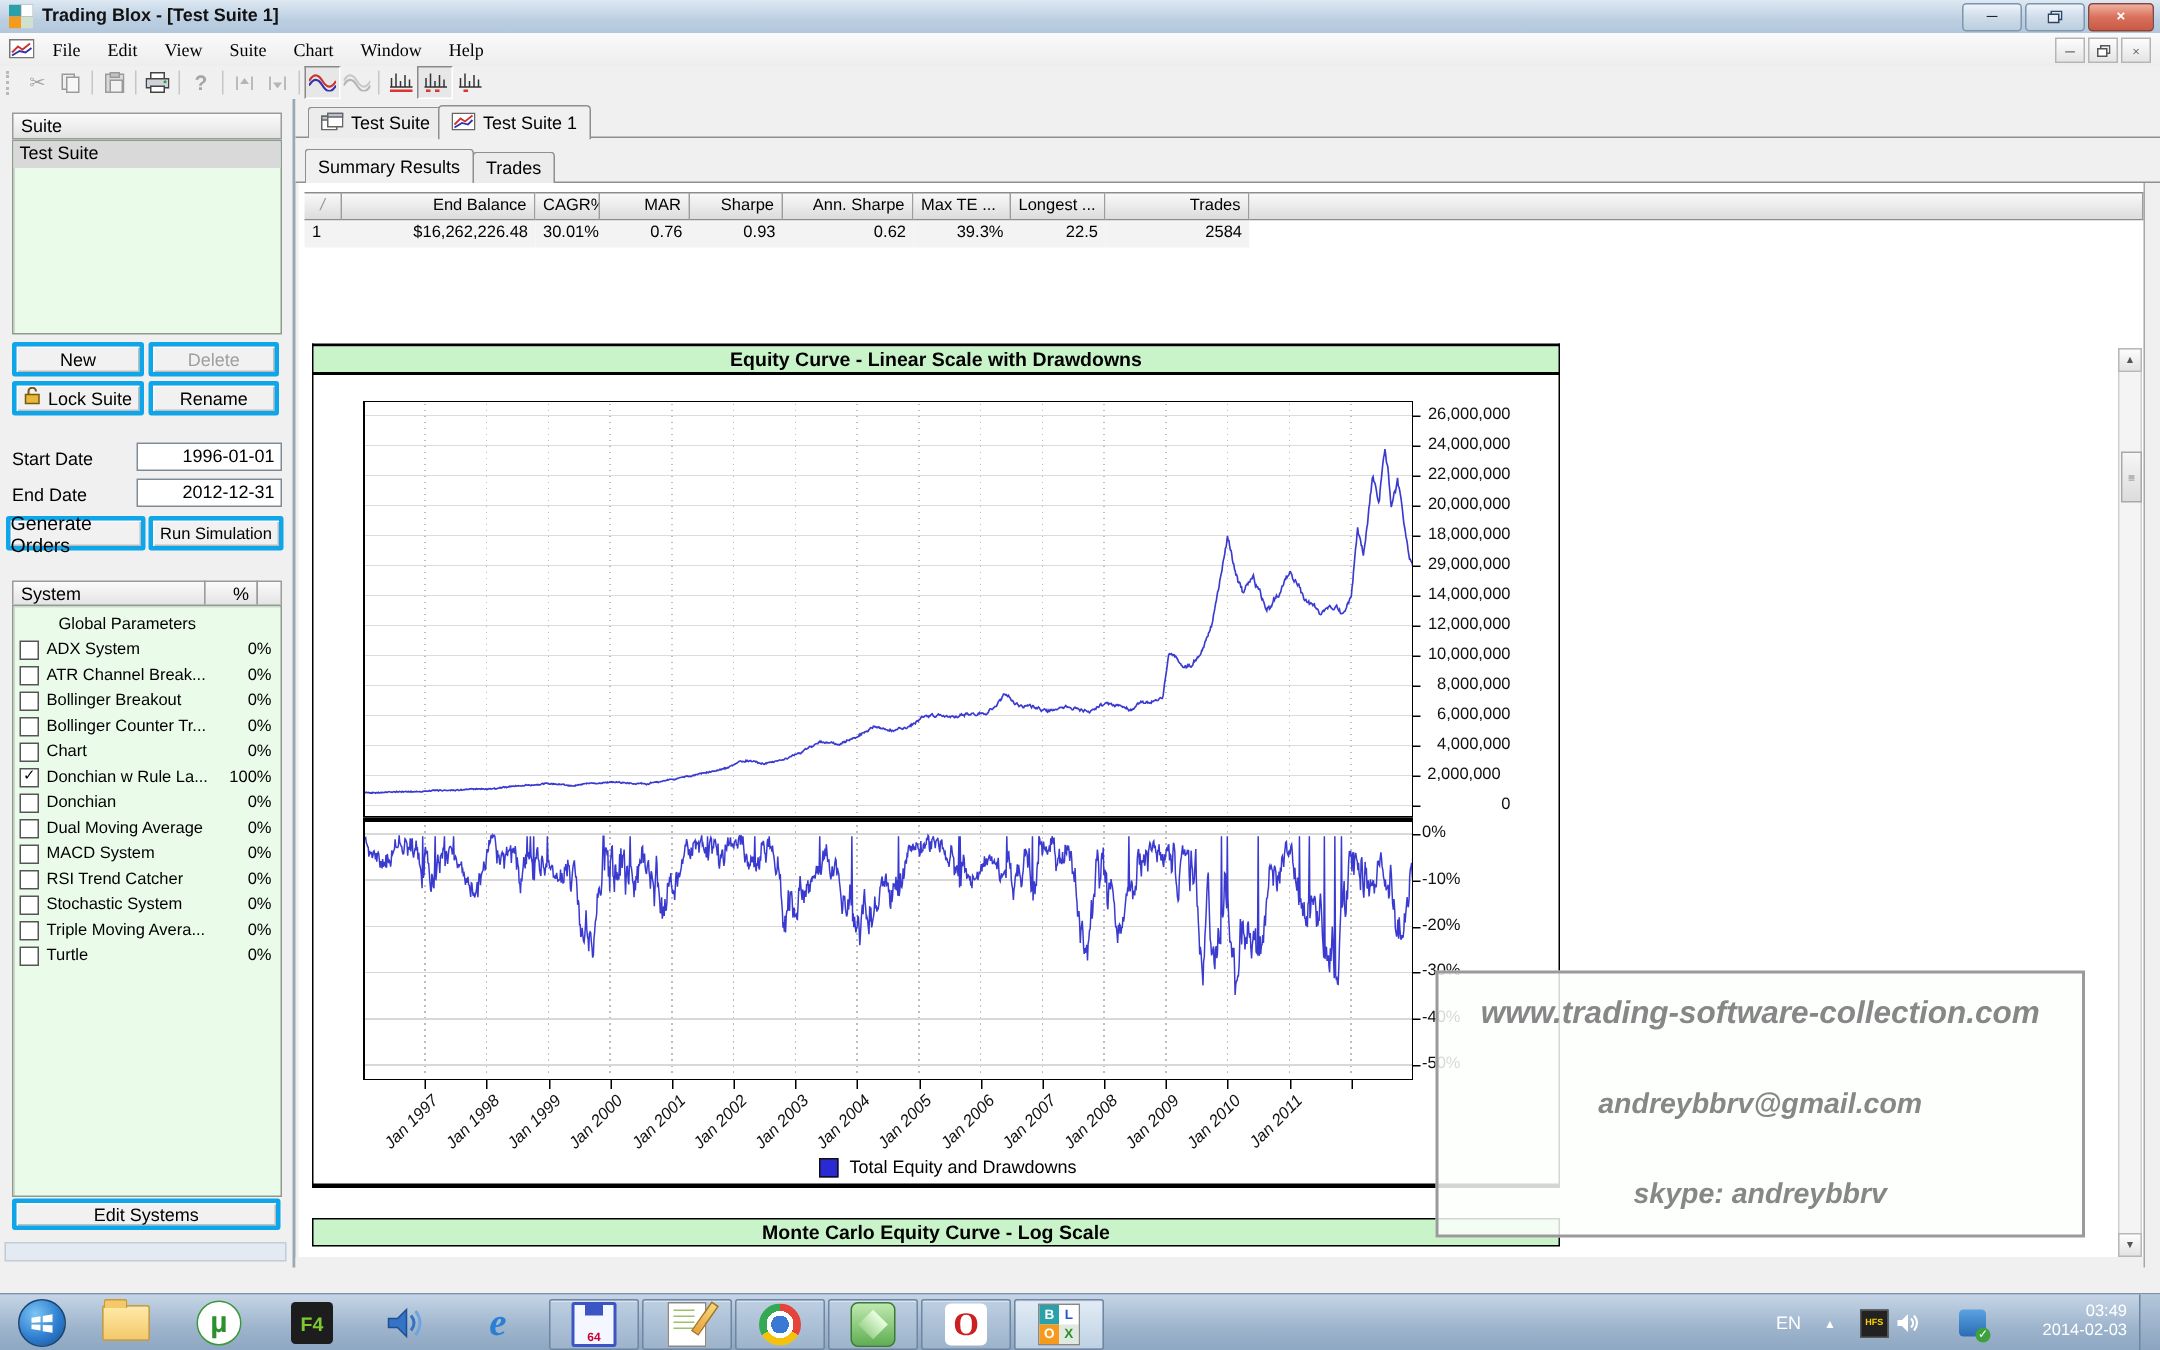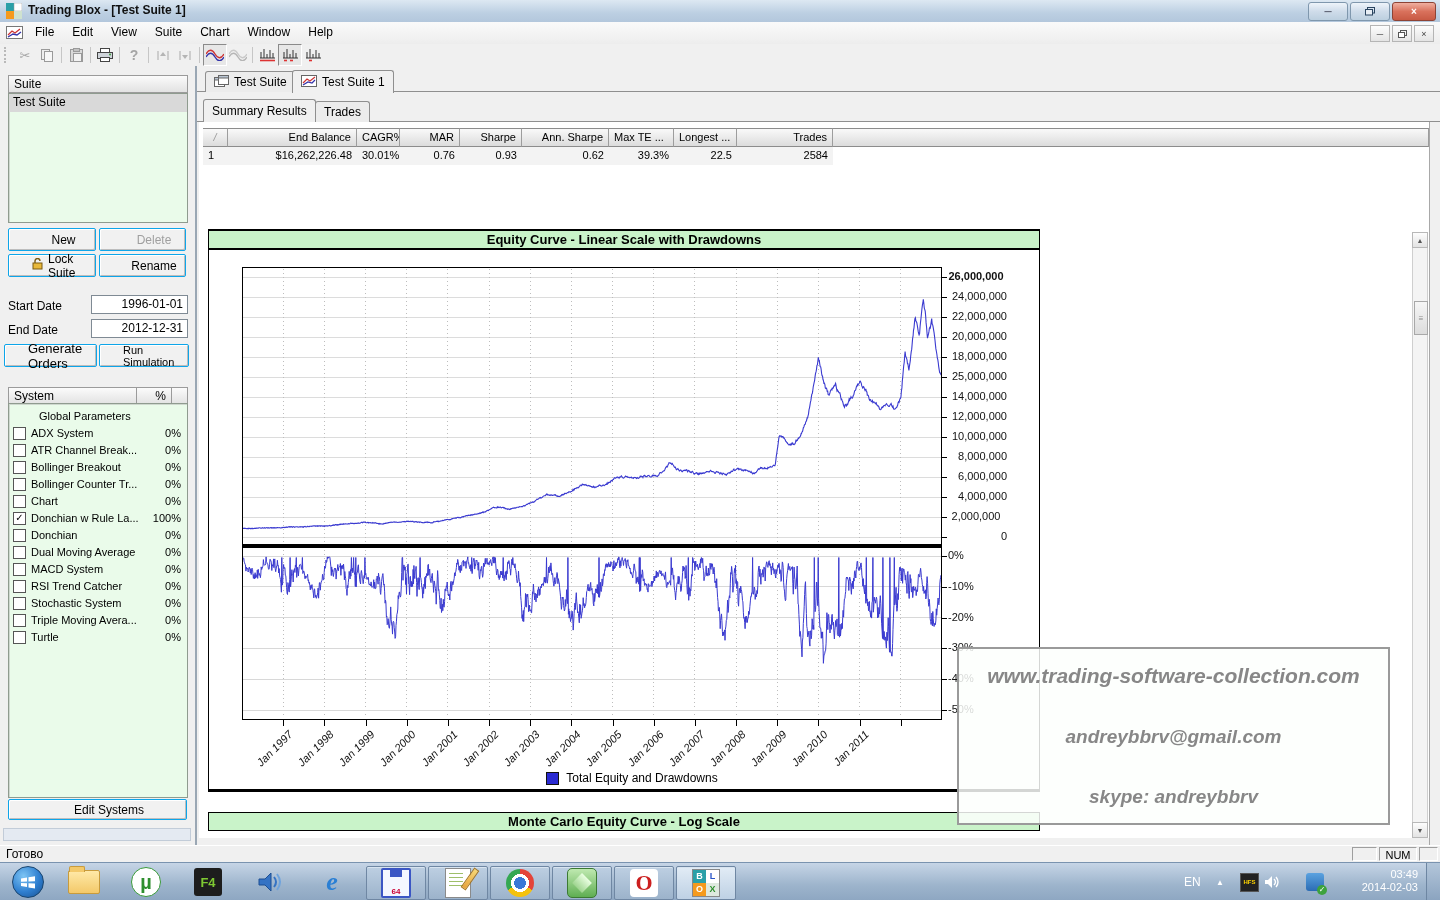--- a/index.html
+++ b/index.html
@@ -8,39 +8,39 @@
   .abs{position:absolute;}
   
   .titlebar{left:0;top:0;width:1440px;height:22px;background:linear-gradient(#dde8f2,#bccfe2 60%,#b3c7dc);border-bottom:1px solid #8ba4bd;}
   .title-text{position:absolute;left:28px;top:3px;font-weight:bold;font-size:12px;color:#111;}
   .app-icon{position:absolute;left:6px;top:3px;}
   .win-btns{position:absolute;right:4px;top:2px;display:flex;gap:2px;}
   .wbtn{width:38px;height:17px;border:1px solid #7f97ad;border-radius:3px;background:linear-gradient(#eef4fa,#cfdcea 50%,#bccfdf);
     display:flex;align-items:center;justify-content:center;font-size:10px;color:#223;cursor:default;}
   .wbtn.close{width:42px;background:linear-gradient(#f0b0a0,#d9715c 50%,#c85a44);border-color:#8d4335;color:#fff;font-weight:bold;}
   
-  .menubar{left:0;top:22px;width:1440px;height:22px;background:linear-gradient(#fafafa,#ededed);border-bottom:1px solid #d7d7d7;display:flex;align-items:flex-start;}
+  .menubar{left:0;top:22px;width:1440px;height:22px;background:linear-gradient(#fafafa,#ededed);border-bottom:1px solid #d7d7d7;display:flex;align-items:flex-end;font-family:Liberation Serif, serif;}
   .menu-items{display:flex;margin-left:26px;}
   .menu-item{padding:3px 9px;font-size:12px;}
   .mdi-btns{position:absolute;right:6px;top:3px;display:flex;gap:2px;}
   .mbtn{width:18px;height:15px;border:1px solid #b5b5b5;background:linear-gradient(#fdfdfd,#e4e4e4);display:flex;align-items:center;justify-content:center;font-size:9px;color:#444;}
   
   .toolbar{left:0;top:44px;width:1440px;height:22px;background:#f0f0f0;border-bottom:1px solid #d2d2d2;display:flex;align-items:center;}
   .grip{width:4px;height:16px;margin:0 4px;border-left:2px dotted #b9b9b9;}
   .tbtn{width:22px;height:20px;display:flex;align-items:center;justify-content:center;}
   .tbtn.sunken{border:1px solid;border-color:#8a8a8a #fff #fff #8a8a8a;background:#e7e7e7;}
   .tsep{width:1px;height:16px;background:#c6c6c6;margin:0 3px;}
   .gray{color:#a5a5a5;}
   
   .sidebar{left:0;top:66px;width:197px;height:779px;background:#f0f0f0;border-right:2px solid #9aa7b4;box-sizing:border-box;}
   .panel-hdr{position:absolute;height:18px;background:linear-gradient(#fbfbfb,#e2e2e2);border:1px solid #9b9b9b;box-sizing:border-box;font-size:12px;padding:1px 5px;}
   .green-list{position:absolute;background:#eafbea;border:1px solid #8f9b8f;box-sizing:border-box;box-shadow:inset 1px 1px 0 #cfd8cf;}
   .suite-row{height:16px;background:#d9d9d9;padding:1px 4px;font-size:12px;}
-  .btn{position:absolute;background:#f1f1f1;border:1px solid #0ea5e9;border-radius:2px;box-shadow:inset 1px 1px 0 #ffffff, inset -1px -1px 0 #bdbdbd;
-    display:flex;align-items:center;justify-content:center;font-size:12px;box-sizing:border-box;padding-left:23px;}
+  .btn{position:absolute;background:#f1f1f1;border:3px solid #0ea5e9;border-radius:2px;box-shadow:inset 1px 1px 0 #ffffff, inset -1px -1px 0 #bdbdbd;
+    display:flex;align-items:center;justify-content:center;font-size:12px;box-sizing:border-box;}
   .btn.disabled{color:#9f9f9f;}
   .field-label{position:absolute;font-size:12px;}
   .field{position:absolute;background:#fff;border:1px solid #7f8a94;box-sizing:border-box;font-size:12px;text-align:right;padding:1px 4px;}
   .sys-row{position:relative;height:17px;font-size:11px;}
   .sys-check{position:absolute;left:4px;top:2px;width:11px;height:11px;border:1px solid #555;background:#fff;font-size:10px;line-height:10px;text-align:center;}
   .sys-label{position:absolute;left:22px;top:2px;white-space:nowrap;}
   .sys-pct{position:absolute;right:6px;top:2px;}
   
   .tab{position:absolute;display:flex;align-items:center;gap:5px;border:1px solid #8f8f8f;border-bottom:none;border-radius:3px 3px 0 0;
     background:#ececec;padding:0 8px;font-size:12px;height:21px;box-sizing:border-box;}
@@ -476,31 +476,31 @@
       <line x1="0" y1="100.4" x2="700" y2="100.4" stroke="#d8d8d8" stroke-width="1" shape-rendering="crispEdges"></line>
       <line x1="0" y1="131.2" x2="700" y2="131.2" stroke="#d8d8d8" stroke-width="1" shape-rendering="crispEdges"></line>
       <line x1="0" y1="162" x2="700" y2="162" stroke="#d8d8d8" stroke-width="1" shape-rendering="crispEdges"></line>
       <polyline points="0.0,15.4 0.4,10.6 0.9,9.6 1.3,11.2 1.8,10.6 2.2,13.9 2.6,14.7 3.1,16.5 3.5,16.8 3.9,23.1 4.4,19.2 4.8,21.0 5.3,20.3 5.7,20.3 6.1,24.0 6.6,22.6 7.0,19.6 7.4,19.2 7.9,21.5 8.3,25.0 8.8,20.7 9.2,26.5 9.6,21.3 10.1,20.2 10.5,21.3 10.9,25.2 11.4,30.4 11.8,26.5 12.2,26.6 12.7,31.0 13.1,24.7 13.6,30.0 14.0,26.6 14.4,28.4 14.9,29.3 15.3,22.0 15.7,30.4 16.2,21.3 16.6,24.1 17.1,27.4 17.5,25.6 17.9,26.4 18.4,29.7 18.8,26.5 19.2,18.9 19.7,21.5 20.1,20.5 20.6,18.8 21.0,18.0 21.4,11.6 21.9,16.5 22.3,16.9 22.8,17.0 23.2,17.0 23.6,15.8 24.1,8.9 24.5,13.7 24.9,14.5 25.4,16.1 25.8,16.2 26.3,20.2 26.7,21.3 27.1,21.1 27.6,16.2 28.0,11.2 28.4,11.6 28.9,13.0 29.3,14.2 29.8,22.5 30.2,16.6 30.6,17.9 31.1,18.1 31.5,10.9 31.9,19.7 32.4,12.4 32.8,10.9 33.2,20.7 33.7,23.7 34.1,21.0 34.6,18.1 35.0,18.3 35.4,12.3 35.9,18.0 36.3,17.6 36.7,25.0 37.2,20.6 37.6,27.9 38.1,29.7 38.5,31.6 38.9,35.8 39.4,44.2 39.8,9.5 40.2,37.2 40.7,34.8 41.1,21.7 41.6,16.5 42.0,20.6 42.4,19.7 42.9,19.6 43.3,27.4 43.8,27.6 44.2,33.7 44.6,39.7 45.1,45.4 45.5,46.5 45.9,34.6 46.4,36.9 46.8,43.1 47.3,44.1 47.7,31.3 48.1,9.5 48.6,38.9 49.0,34.0 49.4,28.2 49.9,21.7 50.3,27.0 50.8,27.2 51.2,34.0 51.6,22.9 52.1,21.8 52.5,20.6 52.9,24.5 53.4,17.1 53.8,19.0 54.3,9.5 54.7,29.4 55.1,25.0 55.6,19.3 56.0,22.3 56.4,27.9 56.9,22.2 57.3,18.2 57.7,16.7 58.2,16.3 58.6,16.6 59.1,17.9 59.5,21.3 59.9,21.1 60.4,9.5 60.8,25.5 61.2,24.6 61.7,22.9 62.1,24.0 62.6,27.2 63.0,30.7 63.4,27.9 63.9,30.2 64.3,28.5 64.7,28.5 65.2,28.4 65.6,26.3 66.1,32.6 66.5,31.8 66.9,35.2 67.4,34.3 67.8,37.5 68.3,41.9 68.7,37.5 69.1,40.5 69.6,38.0 70.0,36.6 70.4,41.7 70.9,42.3 71.3,45.2 71.8,49.9 72.2,40.7 72.6,41.0 73.1,47.0 73.5,49.2 73.9,47.1 74.4,50.3 74.8,49.1 75.3,47.2 75.7,44.6 76.1,40.1 76.6,50.2 77.0,40.6 77.4,34.7 77.9,34.7 78.3,42.2 78.7,36.7 79.2,34.1 79.6,33.0 80.1,32.1 80.5,26.3 80.9,28.5 81.4,31.9 81.8,31.5 82.2,24.4 82.7,18.0 83.1,20.4 83.6,18.8 84.0,12.1 84.4,14.5 84.9,13.3 85.3,8.9 85.7,10.8 86.2,8.9 86.6,10.0 87.1,8.9 87.5,8.9 87.9,9.5 88.4,14.0 88.8,18.2 89.3,27.6 89.7,18.9 90.1,23.8 90.6,21.7 91.0,27.1 91.4,28.5 91.9,24.4 92.3,21.3 92.8,20.1 93.2,21.7 93.6,20.4 94.1,31.1 94.5,25.8 94.9,21.7 95.4,21.5 95.8,16.5 96.3,22.8 96.7,19.8 97.1,19.3 97.6,18.5 98.0,18.8 98.4,15.5 98.9,27.3 99.3,17.9 99.7,20.6 100.2,17.2 100.6,19.0 101.1,21.1 101.5,16.0 101.9,20.3 102.4,31.8 102.8,23.5 103.2,27.9 103.7,30.5 104.1,40.5 104.6,41.4 105.0,47.4 105.4,37.5 105.9,39.7 106.3,34.3 106.7,30.8 107.2,23.4 107.6,27.4 108.1,31.0 108.5,21.6 108.9,28.2 109.4,9.5 109.8,23.1 110.3,20.0 110.7,24.8 111.1,23.6 111.6,9.5 112.0,22.0 112.4,25.0 112.9,27.4 113.3,38.5 113.8,9.5 114.2,38.9 114.6,27.4 115.1,24.0 115.5,24.1 115.9,18.6 116.4,16.8 116.8,24.9 117.3,25.8 117.7,31.8 118.1,34.0 118.6,36.0 119.0,24.8 119.4,22.5 119.9,25.6 120.3,30.2 120.7,30.9 121.2,35.7 121.6,31.4 122.1,27.5 122.5,30.2 122.9,9.5 123.4,26.9 123.8,25.4 124.2,28.9 124.7,30.8 125.1,31.5 125.6,29.6 126.0,29.0 126.4,29.4 126.9,36.4 127.3,36.0 127.7,37.1 128.2,36.3 128.6,37.8 129.1,33.9 129.5,37.0 129.9,39.4 130.4,39.1 130.8,38.5 131.3,38.4 131.7,31.7 132.1,40.5 132.6,34.1 133.0,39.1 133.4,40.7 133.9,40.3 134.3,30.9 134.8,31.4 135.2,28.0 135.6,31.9 136.1,36.2 136.5,25.2 136.9,28.7 137.4,29.1 137.8,33.7 138.3,44.4 138.7,46.4 139.1,40.5 139.6,33.7 140.0,30.0 140.4,27.6 140.9,25.6 141.3,31.1 141.8,37.2 142.2,36.2 142.6,43.2 143.1,55.2 143.5,52.1 143.9,54.3 144.4,69.0 144.8,68.1 145.2,76.7 145.7,75.3 146.1,70.6 146.6,76.0 147.0,79.4 147.4,80.3 147.9,75.1 148.3,68.9 148.7,58.9 149.2,71.6 149.6,75.9 150.1,78.2 150.5,86.1 150.9,74.6 151.4,73.3 151.8,73.9 152.2,79.3 152.7,84.0 153.1,90.4 153.6,88.8 154.0,77.4 154.4,73.8 154.9,66.3 155.3,65.0 155.8,61.0 156.2,47.6 156.6,50.7 157.1,44.7 157.5,43.9 157.9,46.9 158.4,49.1 158.8,47.6 159.3,38.6 159.7,24.6 160.1,9.5 160.6,9.5 161.0,32.3 161.4,20.0 161.9,16.9 162.3,18.3 162.8,22.3 163.2,18.8 163.6,36.5 164.1,29.7 164.5,46.1 164.9,26.4 165.4,22.9 165.8,16.4 166.2,16.1 166.7,36.1 167.1,36.5 167.6,46.7 168.0,29.2 168.4,28.3 168.9,38.5 169.3,33.3 169.7,38.9 170.2,34.5 170.6,38.4 171.1,21.4 171.5,35.9 171.9,17.5 172.4,27.2 172.8,30.6 173.2,22.4 173.7,22.4 174.1,18.4 174.6,34.5 175.0,48.4 175.4,37.7 175.9,29.9 176.3,29.7 176.8,39.5 177.2,41.6 177.6,29.7 178.1,9.5 178.5,29.2 178.9,30.1 179.4,34.6 179.8,39.4 180.3,41.8 180.7,50.2 181.1,39.1 181.6,45.6 182.0,36.1 182.4,38.7 182.9,29.3 183.3,40.6 183.8,28.0 184.2,29.4 184.6,25.6 185.1,26.6 185.5,27.7 185.9,17.0 186.4,16.3 186.8,27.3 187.2,22.9 187.7,21.1 188.1,29.8 188.6,33.6 189.0,34.6 189.4,30.4 189.9,27.3 190.3,25.4 190.7,33.0 191.2,36.8 191.6,44.4 192.1,32.9 192.5,34.1 192.9,37.7 193.4,40.4 193.8,43.8 194.2,56.2 194.7,43.2 195.1,35.0 195.6,22.6 196.0,28.4 196.4,42.4 196.9,41.6 197.3,46.2 197.8,52.5 198.2,60.5 198.6,60.6 199.1,50.2 199.5,64.5 199.9,61.9 200.4,56.2 200.8,62.7 201.3,51.3 201.7,58.0 202.1,59.2 202.6,53.7 203.0,41.0 203.4,40.9 203.9,43.1 204.3,37.9 204.8,38.9 205.2,34.0 205.6,41.6 206.1,45.6 206.5,48.0 206.9,45.9 207.4,46.5 207.8,52.0 208.2,43.7 208.7,34.2 209.1,33.3 209.6,43.1 210.0,38.1 210.4,33.7 210.9,36.8 211.3,35.3 211.7,32.9 212.2,30.4 212.6,24.8 213.1,28.0 213.5,24.1 213.9,23.2 214.4,19.5 214.8,15.0 215.2,16.4 215.7,11.4 216.1,13.3 216.6,16.9 217.0,22.2 217.4,18.0 217.9,23.0 218.3,24.7 218.8,17.1 219.2,20.7 219.6,22.5 220.1,14.1 220.5,13.5 220.9,13.2 221.4,12.3 221.8,18.2 222.3,13.6 222.7,14.3 223.1,14.6 223.6,13.6 224.0,20.4 224.4,14.8 224.9,12.5 225.3,11.5 225.8,8.9 226.2,15.3 226.6,14.5 227.1,17.6 227.5,19.3 227.9,20.8 228.4,16.7 228.8,23.1 229.3,23.3 229.7,9.5 230.1,25.6 230.6,20.3 231.0,14.4 231.4,12.1 231.9,10.2 232.3,11.4 232.7,21.1 233.2,16.3 233.6,17.6 234.1,12.1 234.5,12.8 234.9,12.2 235.4,15.9 235.8,17.7 236.2,22.3 236.7,14.4 237.1,27.8 237.6,31.1 238.0,26.8 238.4,21.6 238.9,22.8 239.3,19.2 239.7,18.3 240.2,25.5 240.6,29.3 241.1,26.2 241.5,15.1 241.9,17.6 242.4,18.6 242.8,14.8 243.3,10.3 243.7,16.1 244.1,14.6 244.6,13.3 245.0,10.2 245.4,16.3 245.9,14.5 246.3,14.7 246.8,16.7 247.2,17.2 247.6,13.2 248.1,12.7 248.5,11.6 248.9,15.2 249.4,15.0 249.8,17.7 250.3,11.5 250.7,9.9 251.1,8.9 251.6,15.1 252.0,8.9 252.4,10.1 252.9,15.2 253.3,9.6 253.7,15.7 254.2,22.2 254.6,27.0 255.1,24.1 255.5,21.2 255.9,22.5 256.4,29.6 256.8,26.6 257.2,31.6 257.7,27.9 258.1,29.5 258.6,23.2 259.0,24.0 259.4,27.0 259.9,23.1 260.3,24.2 260.7,30.1 261.2,9.5 261.6,28.5 262.1,32.9 262.5,27.5 262.9,29.2 263.4,23.6 263.8,30.0 264.3,31.7 264.7,22.8 265.1,25.8 265.6,14.2 266.0,13.9 266.4,15.5 266.9,12.6 267.3,15.0 267.8,20.8 268.2,21.1 268.6,27.2 269.1,20.6 269.5,13.4 269.9,11.2 270.4,16.6 270.8,9.5 271.3,17.1 271.7,16.4 272.1,16.8 272.6,19.8 273.0,15.7 273.4,20.3 273.9,22.7 274.3,26.3 274.7,30.8 275.2,34.9 275.6,34.4 276.1,31.3 276.5,23.1 276.9,29.7 277.4,33.4 277.8,38.3 278.2,34.7 278.7,48.4 279.1,52.6 279.6,59.8 280.0,70.4 280.4,66.7 280.9,73.2 281.3,62.5 281.7,73.6 282.2,61.9 282.6,59.2 283.1,58.9 283.5,45.5 283.9,58.0 284.4,59.2 284.8,46.4 285.3,48.7 285.7,46.1 286.1,51.5 286.6,63.7 287.0,61.5 287.4,57.0 287.9,63.0 288.3,62.7 288.8,61.7 289.2,64.5 289.6,64.8 290.1,54.2 290.5,43.8 290.9,45.9 291.4,36.1 291.8,41.9 292.3,47.7 292.7,52.0 293.1,45.0 293.6,47.6 294.0,53.9 294.4,46.3 294.9,46.1 295.3,49.9 295.7,41.9 296.2,41.9 296.6,38.9 297.1,47.6 297.5,41.3 297.9,46.7 298.4,39.8 298.8,38.4 299.2,40.0 299.7,36.0 300.1,37.1 300.6,36.7 301.0,35.4 301.4,37.7 301.9,33.2 302.3,29.2 302.7,34.2 303.2,29.3 303.6,35.1 304.1,31.5 304.5,9.5 304.9,33.7 305.4,35.2 305.8,30.6 306.3,25.6 306.7,19.1 307.1,24.9 307.6,24.1 308.0,17.7 308.4,22.8 308.9,14.9 309.3,20.0 309.8,26.6 310.2,25.7 310.6,25.4 311.1,32.2 311.5,35.7 311.9,38.2 312.4,34.7 312.8,29.6 313.3,35.8 313.7,35.6 314.1,31.6 314.6,27.2 315.0,24.5 315.4,25.4 315.9,35.7 316.3,30.6 316.8,33.2 317.2,34.6 317.6,39.8 318.1,44.1 318.5,48.2 318.9,53.2 319.4,61.3 319.8,57.9 320.2,49.0 320.7,50.4 321.1,49.2 321.6,57.6 322.0,60.5 322.4,63.0 322.9,61.2 323.3,51.5 323.7,58.4 324.2,53.2 324.6,41.7 325.1,47.9 325.5,55.6 325.9,9.5 326.4,66.3 326.8,60.8 327.2,70.1 327.7,63.2 328.1,68.7 328.6,73.6 329.0,70.9 329.4,70.0 329.9,63.0 330.3,63.5 330.8,72.0 331.2,82.1 331.6,75.8 332.1,65.7 332.5,59.6 332.9,55.1 333.4,61.5 333.8,50.8 334.3,44.7 334.7,53.1 335.1,57.0 335.6,64.9 336.0,63.6 336.4,65.4 336.9,70.6 337.3,74.8 337.8,56.1 338.2,66.5 338.6,57.0 339.1,70.3 339.5,68.3 339.9,65.2 340.4,62.8 340.8,58.9 341.2,49.7 341.7,57.5 342.1,55.5 342.6,59.8 343.0,57.5 343.4,57.9 343.9,55.1 344.3,49.5 344.7,43.5 345.2,42.5 345.6,38.8 346.1,36.3 346.5,42.8 346.9,41.8 347.4,39.5 347.8,43.2 348.2,36.9 348.7,34.4 349.1,42.2 349.6,41.6 350.0,40.4 350.4,46.2 350.9,45.8 351.3,55.4 351.8,57.9 352.2,45.3 352.6,53.5 353.1,49.0 353.5,40.8 353.9,42.2 354.4,41.0 354.8,45.0 355.3,36.5 355.7,45.7 356.1,38.5 356.6,49.1 357.0,9.5 357.4,49.4 357.9,45.7 358.3,34.2 358.8,43.0 359.2,43.6 359.6,41.2 360.1,30.9 360.5,38.0 360.9,35.1 361.4,26.3 361.8,25.7 362.2,27.8 362.7,21.7 363.1,22.4 363.6,16.6 364.0,15.6 364.4,15.9 364.9,19.3 365.3,15.9 365.7,19.1 366.2,18.3 366.6,14.5 367.1,17.3 367.5,18.8 367.9,16.2 368.4,18.7 368.8,13.6 369.2,14.8 369.7,14.7 370.1,17.6 370.6,18.5 371.0,23.0 371.4,21.4 371.9,12.7 372.3,20.8 372.8,18.4 373.2,19.7 373.6,15.0 374.1,14.3 374.5,17.8 374.9,15.5 375.4,14.9 375.8,10.5 376.3,12.0 376.7,8.9 377.1,9.5 377.6,18.2 378.0,19.9 378.4,12.8 378.9,18.2 379.3,11.6 379.8,10.9 380.2,9.5 380.6,11.9 381.1,13.6 381.5,17.5 381.9,13.1 382.4,12.0 382.8,11.9 383.2,10.5 383.7,14.2 384.1,17.6 384.6,20.2 385.0,12.4 385.4,13.7 385.9,11.7 386.3,17.6 386.7,17.4 387.2,18.7 387.6,21.0 388.1,20.1 388.5,25.5 388.9,23.9 389.4,24.5 389.8,26.7 390.2,27.1 390.7,29.9 391.1,25.8 391.6,22.7 392.0,15.9 392.4,16.1 392.9,21.0 393.3,22.9 393.8,23.8 394.2,35.5 394.6,29.8 395.1,34.2 395.5,30.9 395.9,28.9 396.4,32.1 396.8,36.2 397.3,9.5 397.7,43.6 398.1,9.5 398.6,42.6 399.0,31.5 399.4,26.6 399.9,29.5 400.3,21.8 400.8,24.4 401.2,33.0 401.6,32.4 402.1,30.8 402.5,37.4 402.9,37.2 403.4,35.2 403.8,35.7 404.3,37.6 404.7,36.1 405.1,41.4 405.6,40.7 406.0,44.1 406.4,35.7 406.9,36.6 407.3,38.1 407.7,38.5 408.2,38.0 408.6,37.7 409.1,36.7 409.5,33.2 409.9,38.7 410.4,36.2 410.8,33.0 411.2,34.6 411.7,32.6 412.1,28.0 412.6,33.0 413.0,28.1 413.4,27.9 413.9,30.0 414.3,22.9 414.7,29.6 415.2,26.2 415.6,24.3 416.1,28.7 416.5,25.8 416.9,24.4 417.4,22.6 417.8,22.2 418.3,25.9 418.7,24.6 419.1,22.9 419.6,27.7 420.0,27.7 420.4,26.7 420.9,25.5 421.3,27.8 421.8,28.2 422.2,27.6 422.6,31.5 423.1,27.3 423.5,23.9 423.9,31.9 424.4,38.6 424.8,39.6 425.3,36.0 425.7,34.1 426.1,36.4 426.6,35.3 427.0,35.1 427.4,33.3 427.9,32.6 428.3,34.6 428.7,37.3 429.2,9.5 429.6,26.9 430.1,20.3 430.5,19.9 430.9,25.7 431.4,31.3 431.8,27.3 432.2,38.6 432.7,42.4 433.1,44.7 433.6,51.9 434.0,44.9 434.4,42.7 434.9,36.1 435.3,34.7 435.7,35.4 436.2,28.2 436.6,36.1 437.1,28.5 437.5,32.1 437.9,35.1 438.4,37.5 438.8,43.5 439.3,42.1 439.7,35.6 440.1,32.9 440.6,24.6 441.0,18.0 441.4,23.0 441.9,18.8 442.3,19.5 442.8,22.0 443.2,30.5 443.6,27.5 444.1,17.5 444.5,30.7 444.9,36.5 445.4,46.2 445.8,45.7 446.3,9.5 446.7,52.3 447.1,41.9 447.6,39.6 448.0,48.2 448.4,41.2 448.9,42.7 449.3,32.0 449.7,26.5 450.2,28.1 450.6,9.5 451.1,10.9 451.5,14.6 451.9,14.0 452.4,13.4 452.8,22.3 453.2,20.2 453.7,13.0 454.1,16.7 454.6,18.2 455.0,18.8 455.4,16.2 455.9,20.1 456.3,21.7 456.7,19.2 457.2,18.5 457.6,15.6 458.1,20.0 458.5,10.9 458.9,15.3 459.4,9.5 459.8,11.8 460.3,14.7 460.7,10.3 461.1,19.5 461.6,22.8 462.0,32.7 462.4,29.1 462.9,28.6 463.3,24.4 463.8,23.5 464.2,17.9 464.6,27.6 465.1,25.1 465.5,26.1 465.9,28.1 466.4,20.0 466.8,27.0 467.3,27.2 467.7,26.0 468.1,15.2 468.6,20.6 469.0,21.4 469.4,15.6 469.9,18.9 470.3,15.8 470.7,18.8 471.2,26.0 471.6,20.5 472.1,19.3 472.5,24.8 472.9,34.6 473.4,32.9 473.8,35.4 474.2,40.0 474.7,30.7 475.1,40.8 475.6,49.6 476.0,53.4 476.4,63.1 476.9,61.3 477.3,59.4 477.7,66.1 478.2,80.7 478.6,72.4 479.1,68.8 479.5,65.9 479.9,72.3 480.4,83.6 480.8,88.0 481.3,84.0 481.7,87.3 482.1,84.0 482.6,81.9 483.0,92.3 483.4,81.4 483.9,78.1 484.3,72.4 484.8,71.2 485.2,61.8 485.6,52.1 486.1,64.5 486.5,60.1 486.9,51.0 487.4,47.7 487.8,49.9 488.3,35.8 488.7,24.6 489.1,26.2 489.6,18.4 490.0,22.0 490.4,28.3 490.9,44.3 491.3,39.7 491.8,37.8 492.2,25.2 492.6,20.5 493.1,24.7 493.5,17.0 493.9,35.5 494.4,31.5 494.8,40.5 495.2,33.4 495.7,34.3 496.1,54.6 496.6,58.2 497.0,47.2 497.4,40.4 497.9,42.5 498.3,44.9 498.7,38.1 499.2,41.5 499.6,43.2 500.1,47.2 500.5,52.5 500.9,53.9 501.4,64.8 501.8,70.3 502.2,69.3 502.7,74.7 503.1,80.7 503.6,68.6 504.0,74.5 504.4,68.2 504.9,69.1 505.3,74.5 505.8,70.4 506.2,70.3 506.6,63.3 507.1,66.5 507.5,63.2 507.9,58.3 508.4,52.9 508.8,48.3 509.3,48.7 509.7,44.8 510.1,45.4 510.6,9.5 511.0,44.5 511.4,46.3 511.9,42.9 512.3,39.0 512.8,41.1 513.2,51.4 513.6,45.8 514.1,47.4 514.5,48.9 514.9,42.5 515.4,45.6 515.8,37.6 516.2,24.3 516.7,19.1 517.1,18.0 517.6,28.5 518.0,21.1 518.4,29.0 518.9,36.3 519.3,25.5 519.7,26.4 520.2,26.6 520.6,21.6 521.1,29.2 521.5,26.8 521.9,19.0 522.4,19.4 522.8,21.9 523.2,33.0 523.7,19.6 524.1,16.9 524.6,13.8 525.0,14.6 525.4,18.5 525.9,19.4 526.3,17.5 526.8,13.3 527.2,12.7 527.6,17.4 528.1,15.7 528.5,20.0 528.9,20.7 529.4,26.8 529.8,18.5 530.3,19.9 530.7,14.9 531.1,22.2 531.6,20.1 532.0,25.7 532.4,24.5 532.9,21.4 533.3,27.8 533.8,30.0 534.2,21.5 534.6,25.7 535.1,22.4 535.5,19.1 535.9,16.9 536.4,19.4 536.8,15.5 537.2,15.3 537.7,25.7 538.1,21.6 538.6,22.5 539.0,33.4 539.4,32.8 539.9,21.7 540.3,13.9 540.7,14.9 541.2,19.7 541.6,34.2 542.1,40.3 542.5,43.1 542.9,49.6 543.4,52.7 543.8,51.7 544.2,37.7 544.7,30.7 545.1,26.1 545.6,22.8 546.0,19.0 546.4,15.5 546.9,21.7 547.3,19.7 547.8,18.4 548.2,22.6 548.6,21.4 549.1,21.4 549.5,19.5 549.9,20.4 550.4,18.6 550.8,35.3 551.3,46.2 551.7,31.4 552.1,19.1 552.6,29.0 553.0,31.6 553.4,41.1 553.9,40.6 554.3,37.0 554.8,24.8 555.2,18.0 555.6,39.2 556.1,56.2 556.5,56.4 556.9,66.7 557.4,76.1 557.8,88.4 558.2,83.3 558.7,87.0 559.1,94.0 559.6,101.3 560.0,108.9 560.4,93.0 560.9,89.7 561.3,75.6 561.7,69.4 562.2,58.3 562.6,46.6 563.1,36.8 563.5,33.7 563.9,48.6 564.4,65.6 564.8,78.5 565.2,80.6 565.7,88.9 566.1,87.7 566.6,85.0 567.0,83.0 567.4,94.0 567.9,98.1 568.3,84.9 568.8,82.7 569.2,90.8 569.6,87.8 570.1,70.7 570.5,73.1 570.9,81.2 571.4,77.2 571.8,81.5 572.3,9.5 572.7,57.7 573.1,63.7 573.6,61.2 574.0,50.9 574.4,34.0 574.9,34.7 575.3,49.9 575.8,57.7 576.2,9.5 576.6,50.4 577.1,63.3 577.5,70.9 577.9,79.9 578.4,79.8 578.8,80.9 579.3,90.3 579.7,83.9 580.1,89.9 580.6,83.9 581.0,96.8 581.4,115.3 581.9,108.0 582.3,106.0 582.7,105.8 583.2,102.7 583.6,102.7 584.1,95.2 584.5,80.1 584.9,64.7 585.4,72.2 585.8,81.6 586.2,66.8 586.7,66.4 587.1,74.2 587.6,76.1 588.0,85.0 588.4,78.1 588.9,76.7 589.3,81.3 589.7,68.4 590.2,66.3 590.6,74.5 591.1,77.2 591.5,74.1 591.9,84.2 592.4,91.0 592.8,82.8 593.3,78.1 593.7,72.5 594.1,78.7 594.6,77.5 595.0,70.9 595.4,86.6 595.9,87.3 596.3,88.0 596.8,9.5 597.2,87.6 597.6,89.2 598.1,76.2 598.5,87.9 598.9,82.6 599.4,81.7 599.8,75.3 600.3,80.6 600.7,69.6 601.1,62.3 601.6,69.2 602.0,57.3 602.4,50.9 602.9,50.6 603.3,46.2 603.7,43.4 604.2,30.4 604.6,29.0 605.1,30.7 605.5,29.4 605.9,31.1 606.4,33.0 606.8,42.5 607.2,33.2 607.7,29.1 608.1,30.5 608.6,33.4 609.0,41.8 609.4,46.3 609.9,35.5 610.3,39.1 610.7,33.1 611.2,40.9 611.6,30.3 612.1,33.1 612.5,23.8 612.9,22.7 613.4,25.8 613.8,30.0 614.3,21.3 614.7,18.3 615.1,13.7 615.6,13.1 616.0,19.7 616.4,21.4 616.9,22.5 617.3,19.0 617.8,21.7 618.2,20.5 618.6,16.0 619.1,14.9 619.5,19.5 619.9,27.1 620.4,30.6 620.8,38.2 621.3,30.6 621.7,39.1 622.1,41.8 622.6,45.8 623.0,37.1 623.4,43.5 623.9,55.3 624.3,9.5 624.7,53.2 625.2,50.9 625.6,57.7 626.1,53.9 626.5,62.7 626.9,60.9 627.4,53.4 627.8,64.1 628.2,64.4 628.7,69.2 629.1,62.7 629.6,70.1 630.0,54.8 630.4,53.2 630.9,9.5 631.3,64.2 631.7,60.0 632.2,49.1 632.6,52.4 633.1,51.9 633.5,55.2 633.9,51.4 634.4,49.2 634.8,51.1 635.3,58.9 635.7,70.0 636.1,59.4 636.6,69.2 637.0,64.6 637.4,65.9 637.9,52.8 638.3,47.7 638.8,55.5 639.2,64.0 639.6,75.2 640.1,83.1 640.5,90.5 640.9,9.5 641.4,91.4 641.8,83.3 642.3,83.6 642.7,92.2 643.1,92.1 643.6,88.9 644.0,96.5 644.4,100.1 644.9,84.2 645.3,92.6 645.7,83.9 646.2,69.7 646.6,78.8 647.1,93.0 647.5,104.2 647.9,9.5 648.4,102.0 648.8,104.4 649.2,103.9 649.7,108.0 650.1,108.2 650.6,95.6 651.0,81.3 651.4,70.5 651.9,57.7 652.3,9.5 652.7,57.1 653.2,55.0 653.6,46.9 654.1,39.3 654.5,57.6 654.9,63.3 655.4,60.7 655.8,45.6 656.3,51.6 656.7,39.2 657.1,26.6 657.6,19.4 658.0,23.0 658.4,19.3 658.9,23.4 659.3,33.0 659.8,20.9 660.2,20.1 660.6,35.3 661.1,24.2 661.5,20.9 661.9,21.0 662.4,24.8 662.8,25.8 663.3,32.1 663.7,27.2 664.1,34.8 664.6,37.2 665.0,45.4 665.4,25.5 665.9,23.5 666.3,33.0 666.8,46.5 667.2,50.5 667.6,42.2 668.1,26.6 668.5,34.9 668.9,30.6 669.4,43.8 669.8,44.0 670.2,38.8 670.7,49.6 671.1,45.8 671.6,38.3 672.0,42.0 672.4,41.3 672.9,42.6 673.3,39.1 673.7,39.3 674.2,47.6 674.6,41.9 675.1,42.3 675.5,43.5 675.9,36.3 676.4,26.5 676.8,26.2 677.2,28.1 677.7,29.1 678.1,24.2 678.6,20.3 679.0,24.0 679.4,29.6 679.9,32.0 680.3,36.4 680.8,38.8 681.2,43.1 681.6,38.3 682.1,45.5 682.5,43.2 682.9,44.5 683.4,41.8 683.8,51.0 684.3,48.8 684.7,34.7 685.1,28.6 685.6,35.3 686.0,45.3 686.4,54.5 686.9,58.4 687.3,51.3 687.8,58.4 688.2,70.7 688.6,73.3 689.1,76.5 689.5,73.5 689.9,65.0 690.4,77.8 690.8,63.5 691.2,70.6 691.7,76.7 692.1,78.5 692.6,75.4 693.0,77.0 693.4,76.7 693.9,72.1 694.3,60.8 694.7,67.2 695.2,60.7 695.6,56.1 696.1,50.0 696.5,55.4 696.9,56.8 697.4,51.2 697.8,36.1 698.2,31.6 698.7,29.5 699.1,27.3 699.6,37.6 700.0,9.5" fill="none" stroke="#3a3ad0" stroke-width="1"></polyline>
       <line x1="0.5" y1="0" x2="0.5" y2="172" stroke="#000" stroke-width="1" shape-rendering="crispEdges"></line>
       <line x1="699.5" y1="0" x2="699.5" y2="172" stroke="#000" stroke-width="1" shape-rendering="crispEdges"></line>
       <line x1="0" y1="171.5" x2="700" y2="171.5" stroke="#000" stroke-width="1" shape-rendering="crispEdges"></line>
     </svg>
 
   <div id="chart-labels">
-      <div class="ylab" style="left: 945px; width: 62px; text-align: center; top: 270px; font-weight: bold;">26,000,000</div>
+      <div class="ylab" style="left: 945px; width: 62px; text-align: right; top: 270px;">26,000,000</div>
       <div class="tick" style="left: 942px; top: 277px; width: 5px; height: 1px;"></div>
       <div class="ylab" style="left: 945px; width: 62px; text-align: right; top: 290px;">24,000,000</div>
       <div class="tick" style="left: 942px; top: 297px; width: 5px; height: 1px;"></div>
       <div class="ylab" style="left: 945px; width: 62px; text-align: right; top: 310px;">22,000,000</div>
       <div class="tick" style="left: 942px; top: 317px; width: 5px; height: 1px;"></div>
       <div class="ylab" style="left: 945px; width: 62px; text-align: right; top: 330px;">20,000,000</div>
       <div class="tick" style="left: 942px; top: 337px; width: 5px; height: 1px;"></div>
       <div class="ylab" style="left: 945px; width: 62px; text-align: right; top: 350px;">18,000,000</div>
       <div class="tick" style="left: 942px; top: 357px; width: 5px; height: 1px;"></div>
-      <div class="ylab" style="left: 945px; width: 62px; text-align: right; top: 370px;">25,000,000</div>
+      <div class="ylab" style="left: 945px; width: 62px; text-align: right; top: 370px;">29,000,000</div>
       <div class="tick" style="left: 942px; top: 377px; width: 5px; height: 1px;"></div>
       <div class="ylab" style="left: 945px; width: 62px; text-align: right; top: 390px;">14,000,000</div>
       <div class="tick" style="left: 942px; top: 397px; width: 5px; height: 1px;"></div>
       <div class="ylab" style="left: 945px; width: 62px; text-align: right; top: 410px;">12,000,000</div>
       <div class="tick" style="left: 942px; top: 417px; width: 5px; height: 1px;"></div>
       <div class="ylab" style="left: 945px; width: 62px; text-align: right; top: 430px;">10,000,000</div>
       <div class="tick" style="left: 942px; top: 437px; width: 5px; height: 1px;"></div>
       <div class="ylab" style="left: 945px; width: 62px; text-align: right; top: 450px;">8,000,000</div>
       <div class="tick" style="left: 942px; top: 457px; width: 5px; height: 1px;"></div>
       <div class="ylab" style="left: 945px; width: 62px; text-align: right; top: 470px;">6,000,000</div>
@@ -570,26 +570,20 @@
     <span class="wm-line">skype: andreybbrv</span>
   </div>
 
   <div class="sb-track" style="left:1412px;top:232px;width:16px;height:606px;">
     <div class="sb-btn" style="left:-1px;top:-1px;">▲</div>
     <div class="sb-thumb" style="top:68px;height:34px;">≡</div>
     <div class="sb-btn" style="left:-1px;bottom:-1px;">▼</div>
   </div>
   <div class="abs" style="left:1429px;top:122px;width:1px;height:723px;background:#a8a8a8;"></div>
 
-  <div class="abs statusbar">
-    <span class="abs" style="left:6px;top:1px;">Готово</span>
-    <span class="spane" style="left:1352px;width:25px;"></span>
-    <span class="spane" style="left:1379px;width:38px;">NUM</span>
-    <span class="spane" style="left:1419px;width:19px;"></span>
-  </div>
 
   <div class="abs taskbar">
     <div class="tb-item" style="left:6px;">
       <div class="ic ic-orb">
           <svg width="16" height="14">
             <g fill="#fff">
               <path d="M1 3.5 L7 2.5 V6.5 L1 6.8 Z"></path>
               <path d="M8.5 2.3 L15 1.2 V6.3 L8.5 6.5 Z"></path>
               <path d="M1 8 L7 8.2 V12 L1 11 Z"></path>
               <path d="M8.5 8.3 L15 8.5 V13.5 L8.5 12.5 Z"></path>

